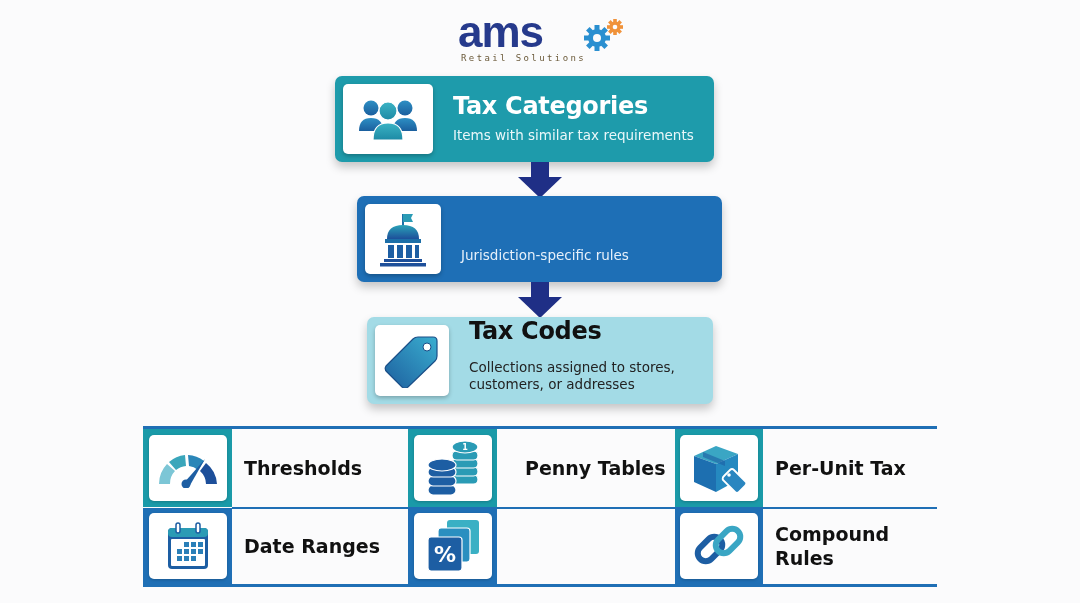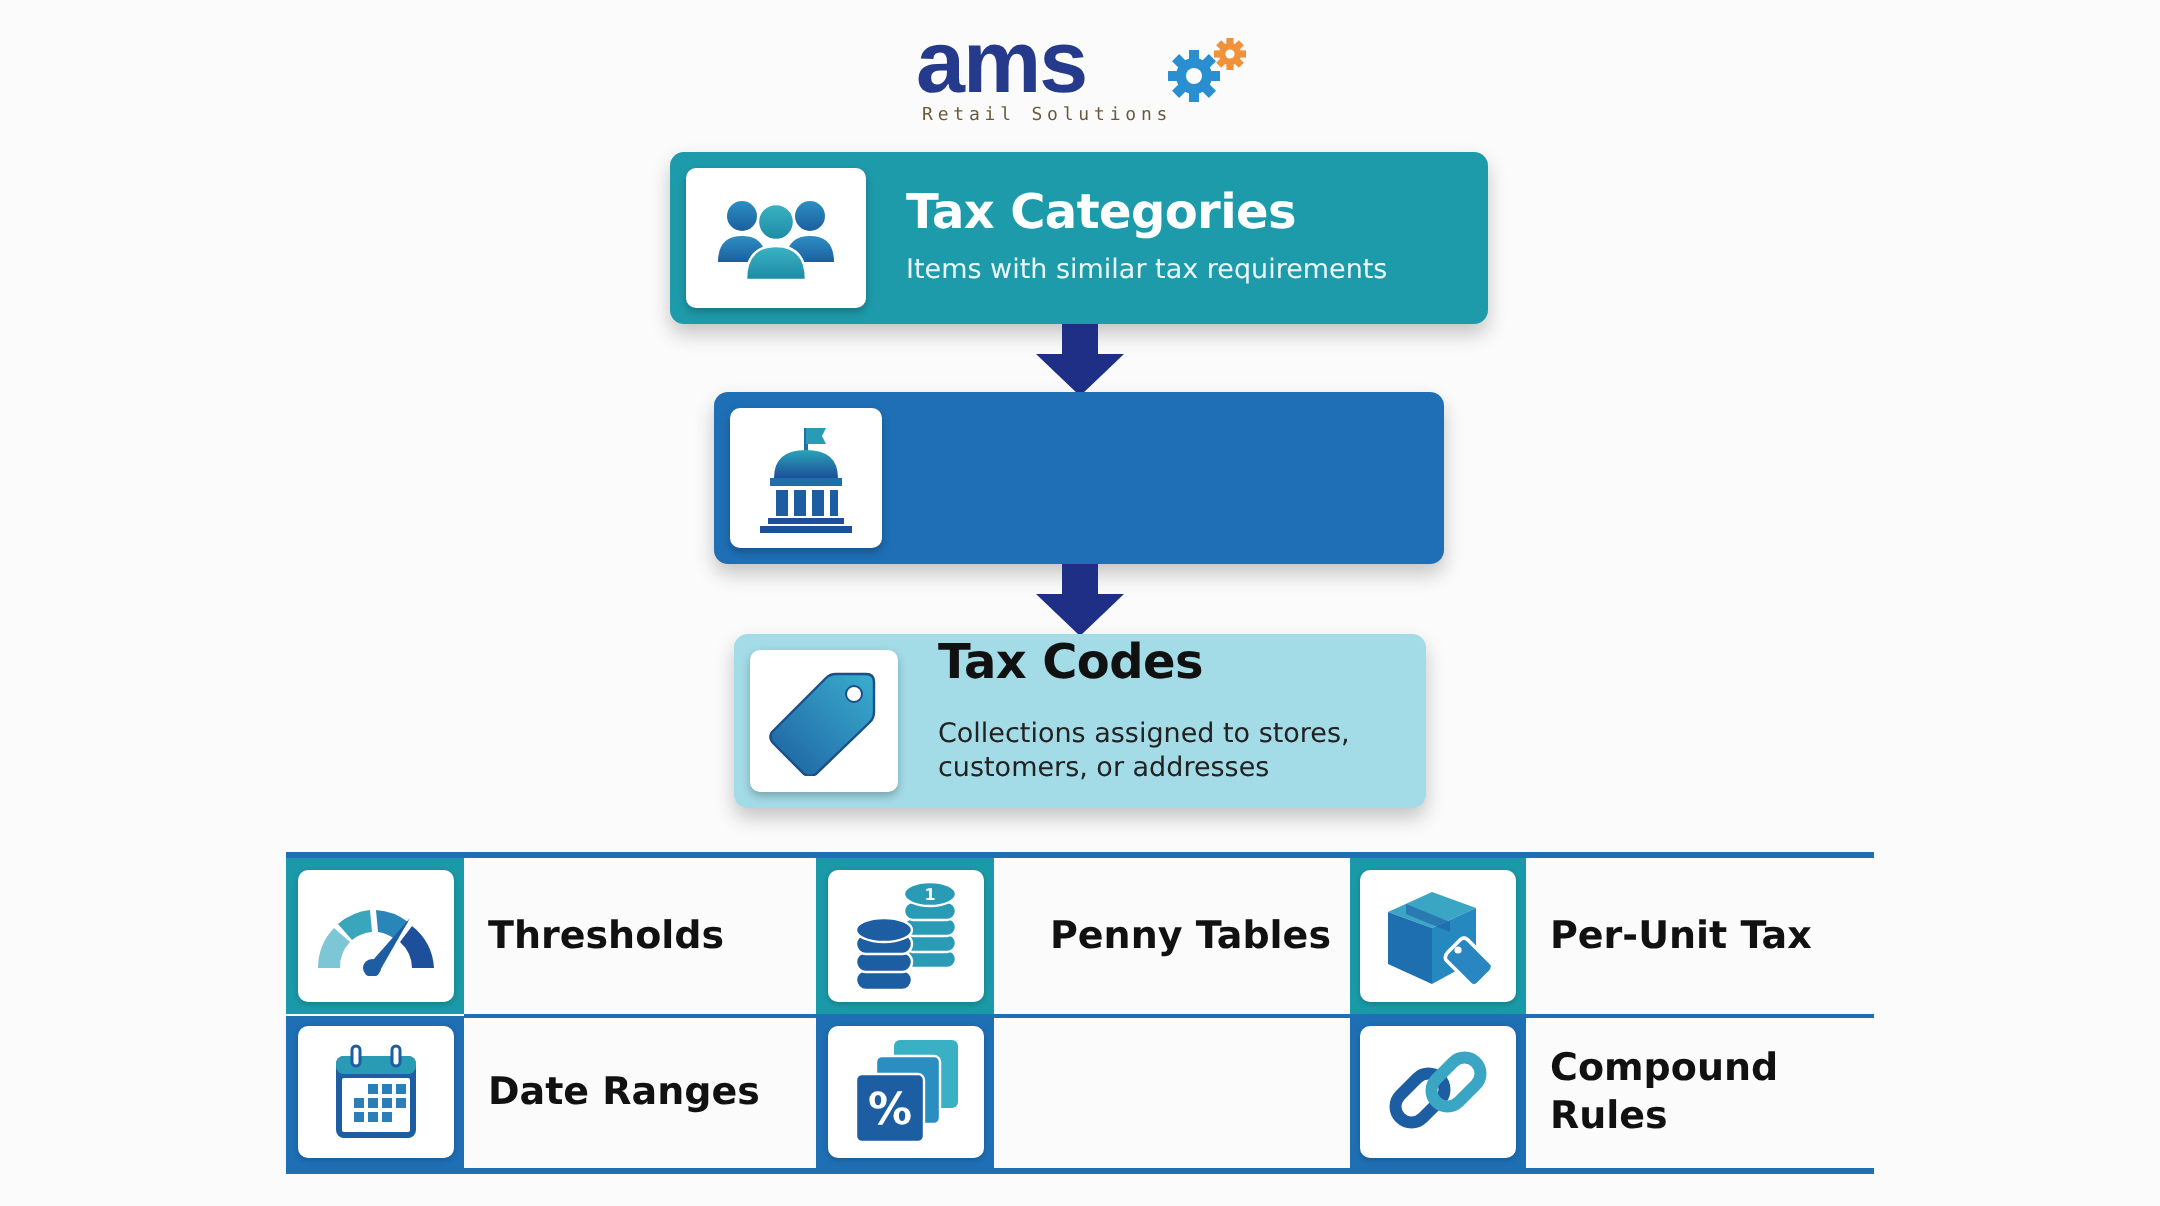--- a/index.html
+++ b/index.html
@@ -21,21 +21,21 @@
     position: absolute; left: 3px; top: 43px;
     font-family: "DejaVu Sans Mono", monospace; font-size: 9px;
     letter-spacing: 2.4px; color: #6b5a3a;
   }
   .logo-gears { position: absolute; left: 123px; top: 8px; width: 44px; height: 36px; }
 
   .flow-box {
     position: absolute; border-radius: 7px;
     box-shadow: 0 5px 10px rgba(0,0,0,0.22);
   }
-  .box1 { left: 335px; top: 76px; width: 409px; height: 86px; background: #1e9bab; }
+  .box1 { left: 335px; top: 76px; width: 379px; height: 86px; background: #1e9bab; }
   .box2 { left: 357px; top: 196px; width: 365px; height: 86px; background: #1e6fb6; }
   .box3 { left: 367px; top: 317px; width: 346px; height: 87px; background: #a3dbe6; }
 
   .icon-tile {
     position: absolute; left: 8px; top: 8px; width: 90px; height: 70px;
     background: #ffffff; border-radius: 5px;
     box-shadow: 0 2px 4px rgba(0,0,0,0.25);
     display: flex; align-items: center; justify-content: center;
   }
   .box2 .icon-tile { width: 76px; }
@@ -165,20 +165,21 @@
       <path d="M11 29 Q11 15 27 15 Q43 15 43 29 Z" fill="url(#gb)"></path>
       <rect x="9" y="29" width="36" height="4" fill="#1d6fa8"></rect>
       <rect x="12" y="35" width="6" height="13" fill="#1d5ea3"></rect>
       <rect x="21" y="35" width="6" height="13" fill="#1d5ea3"></rect>
       <rect x="30" y="35" width="6" height="13" fill="#1d5ea3"></rect>
       <rect x="39" y="35" width="4" height="13" fill="#1d5ea3"></rect>
       <rect x="8" y="49" width="38" height="3" fill="#1d4f9a"></rect>
       <rect x="4" y="53" width="46" height="3.5" fill="#1d4f9a"></rect>
     </svg>
   </div>
+  <div class="flow-desc">Jurisdiction-specific rules</div>
 </div>
 
 <svg class="arrow arrow2" viewBox="0 0 44 36">
   <rect x="13" y="0" width="18" height="16" fill="#1f2f86"></rect>
   <polygon points="0,15 44,15 22,36" fill="#1f2f86"></polygon>
 </svg>
 
 <div class="flow-box box3">
   <div class="icon-tile">
     <svg width="58" height="54" viewBox="0 0 58 54">

